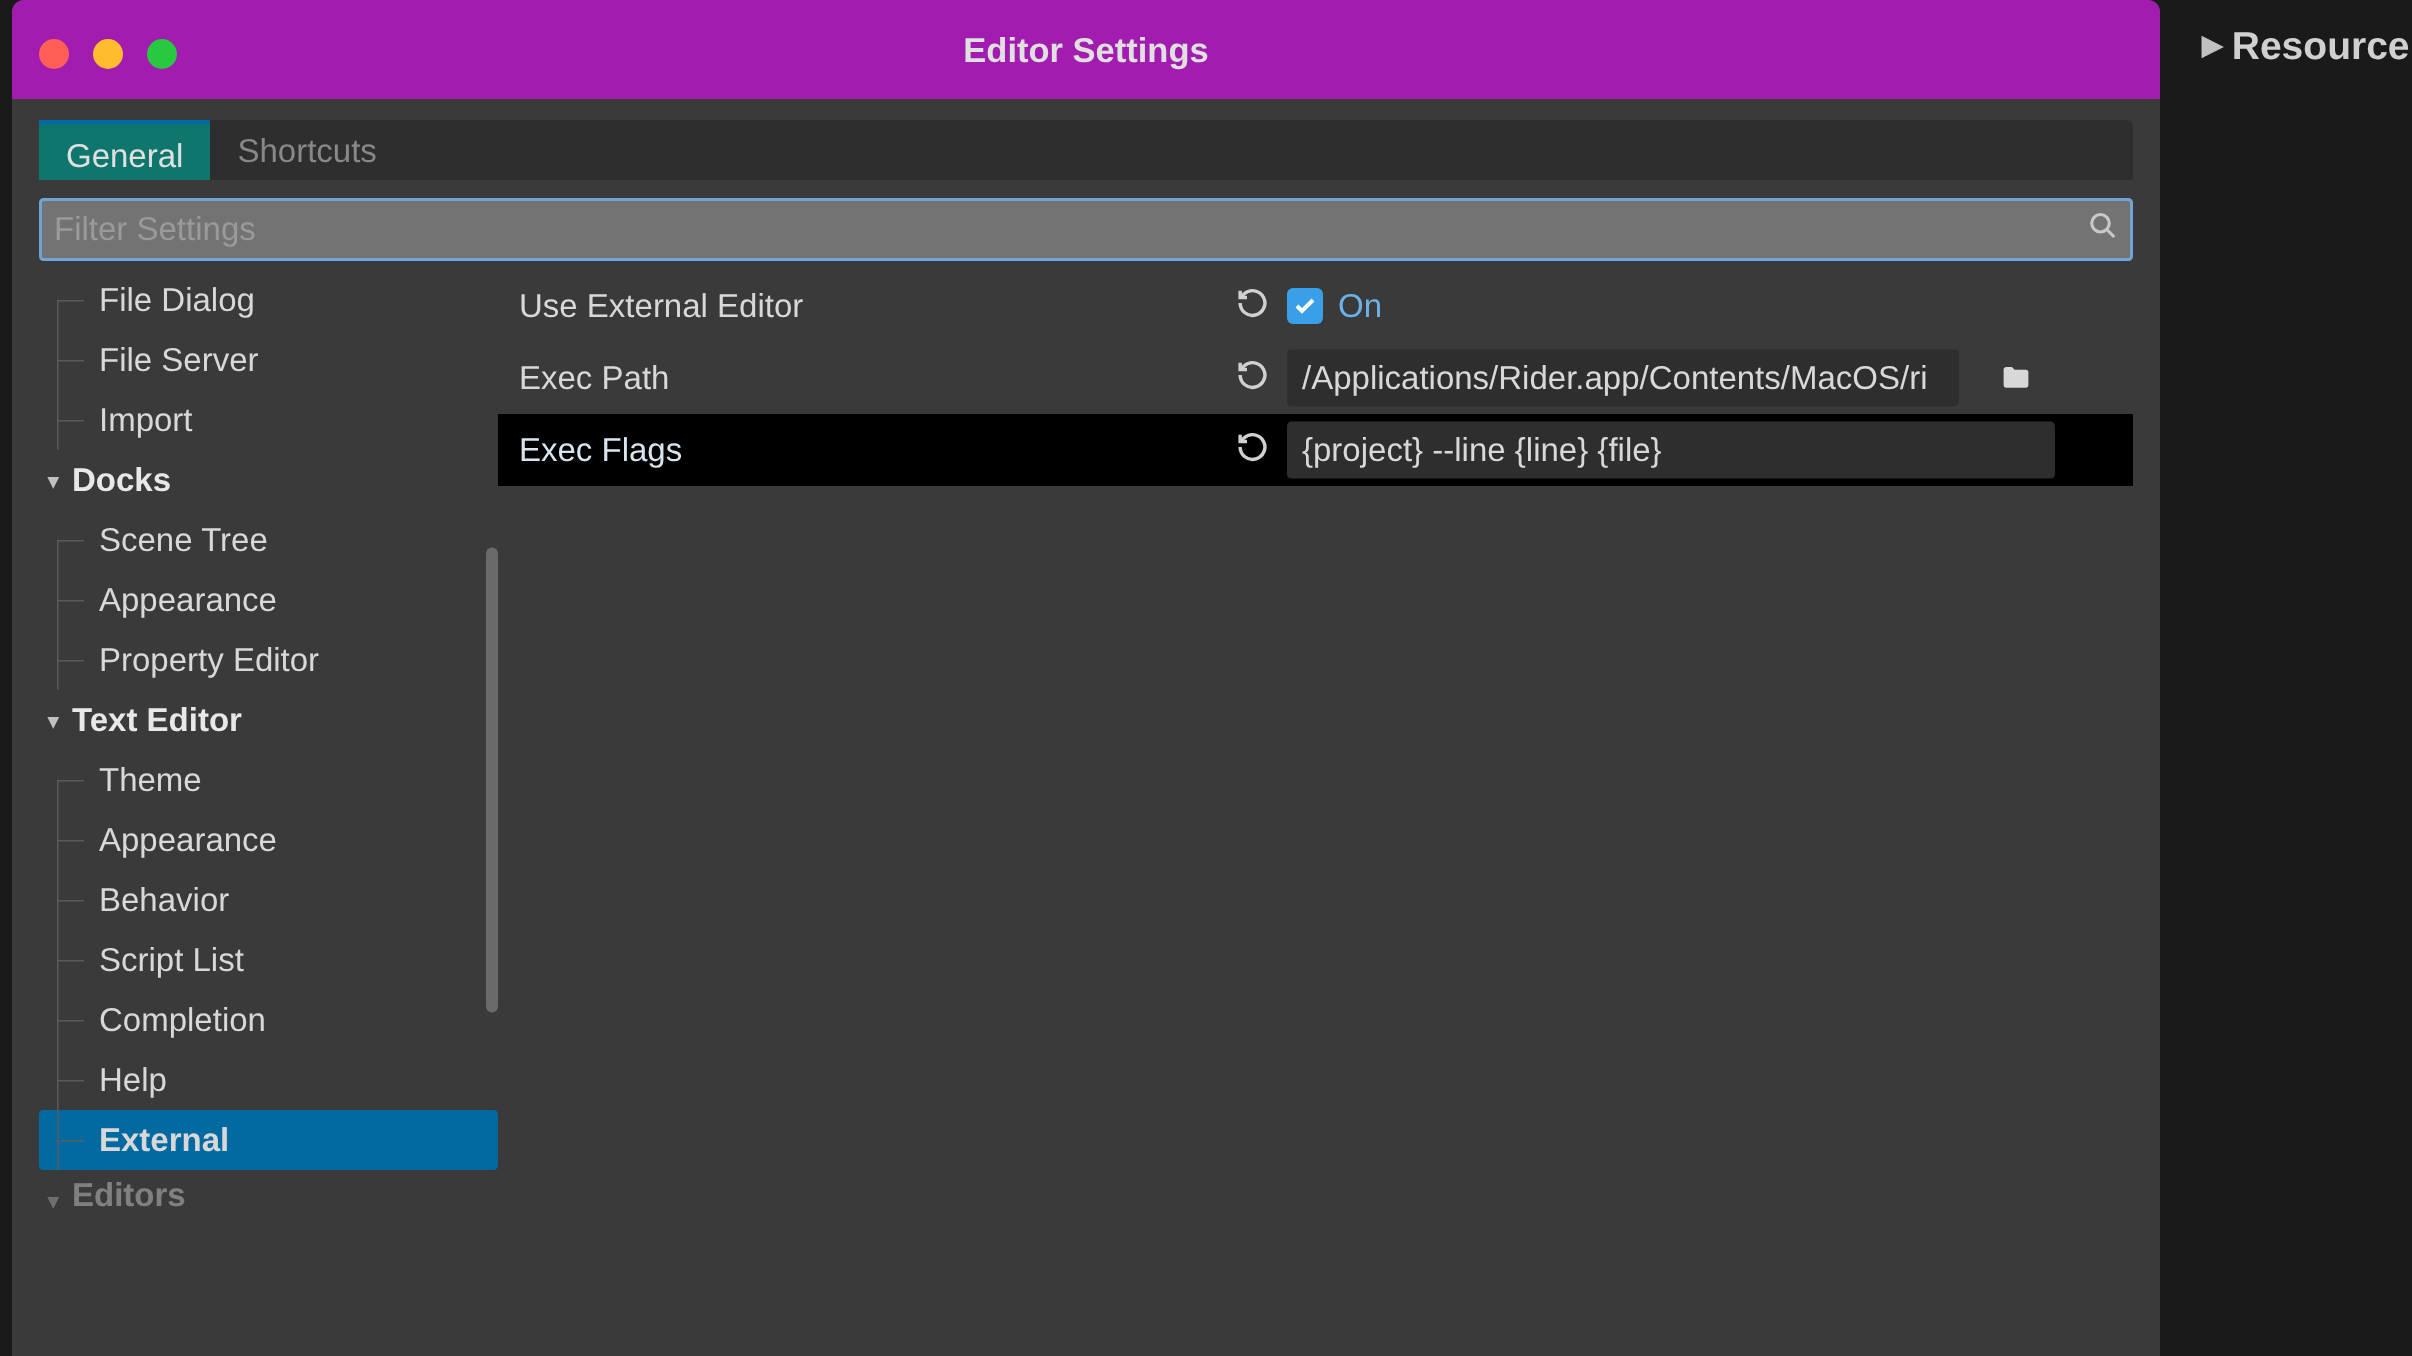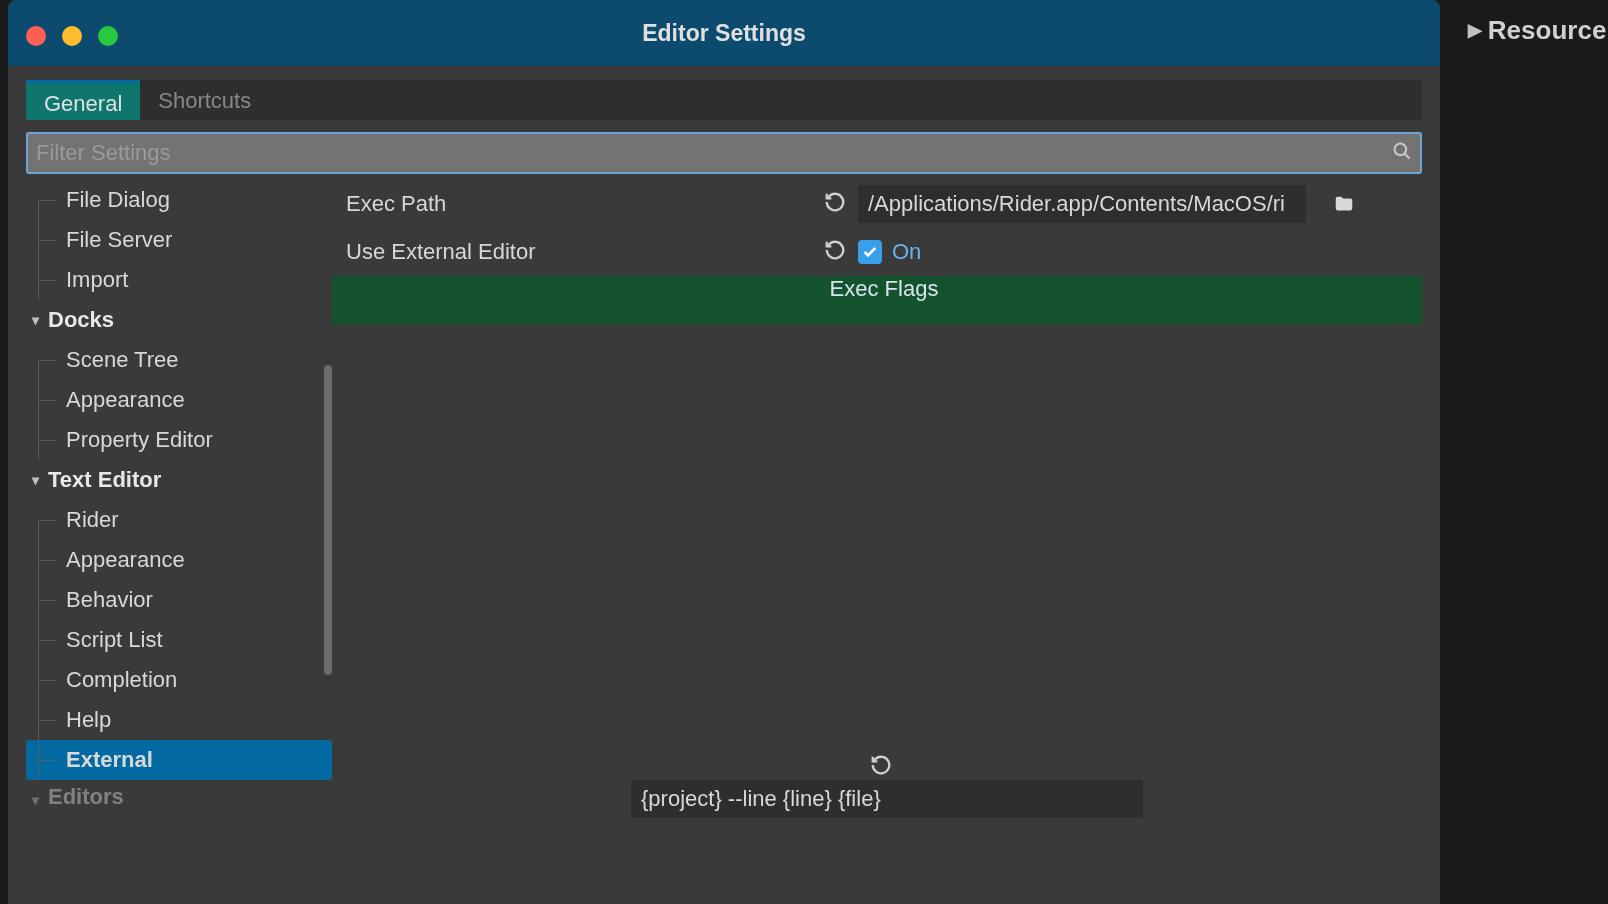--- a/index.html
+++ b/index.html
@@ -1,18 +1,18 @@
 <!DOCTYPE html>
 <html><head>
   <meta charset="utf-8">
   <style>
     * { margin: 0; padding: 0; box-sizing: border-box; font-family: -apple-system, BlinkMacSystemFont, "Segoe UI", sans-serif; }
     body { background: #1a1a1a; color: #d0d0d0; width: 1608px; height: 904px; overflow: hidden; }
     .window { position: absolute; top: 0; left: 8px; width: 1432px; height: 904px; background: #3a3a3a; border-radius: 8px 8px 0 0; overflow: hidden; }
-    .titlebar { height: 66px; display: flex; align-items: center; position: relative; background: #0c4a6e; }
+    .titlebar { height: 66px; display: flex; align-items: center; position: relative; background: #a21caf; }
     .traffic-lights { position: absolute; left: 18px; top: 26px; display: flex; gap: 16px; }
     .traffic-light { width: 20px; height: 20px; border-radius: 50%; }
     .tl-close { background: #ff5f57; }
     .tl-min { background: #febc2e; }
     .tl-max { background: #28c840; }
     .title { width: 100%; text-align: center; font-size: 23px; font-weight: 600; color: #e0e0e0; }
     .content { padding: 14px 18px 0 18px; }
     .tabs { display: flex; background: #2e2e2e; border-radius: 4px 4px 0 0; height: 40px; }
     .tab { padding: 8px 18px; font-size: 22px; color: #888; cursor: pointer; }
     .tab.active { background: #0f766e; color: #e0e0e0; border-top: 3px solid #0369a1; }
@@ -27,21 +27,21 @@
     .tree-item { font-size: 22px; padding: 7px 0 7px 40px; color: #d8d8d8; position: relative; cursor: pointer; }
     .tree-item::before { content: ""; position: absolute; left: 12px; top: 0; bottom: 0; width: 1px; background: #5a5a5a; }
     .tree-item::after { content: ""; position: absolute; left: 12px; top: 50%; width: 18px; height: 1px; background: #5a5a5a; }
     .tree-item:first-child::before { top: 50%; }
     .tree-header { font-size: 22px; font-weight: 700; padding: 7px 0 7px 22px; color: #e8e8e8; position: relative; cursor: pointer; }
     .tree-header .chev { position: absolute; left: 6px; top: 12px; font-size: 14px; color: #c0c0c0; }
     .tree-item.selected { background: #0369a1; border-radius: 3px; font-weight: bold; }
     .tree-group .tree-item { margin-left: 0; }
     .main { flex: 1; background: transparent; }
     .prop-row { display: flex; align-items: center; height: 48px; padding-left: 14px; }
-    .prop-row.selected { background: #14532d; flex-direction: column; }
+    .prop-row.selected { background: #000000; }
     .prop-label { flex: 0 0 478px; font-size: 22px; color: #d8d8d8; }
     .prop-row.selected .prop-label { color: #d8e4ee; }
     .reset-icon { width: 28px; color: #d0d0d0; cursor: pointer; }
     .prop-value { flex: 1; display: flex; align-items: center; gap: 10px; padding-left: 6px; }
     .checkbox { width: 24px; height: 24px; background: #389fe8; border-radius: 4px; display: flex; align-items: center; justify-content: center; color: white; cursor: pointer; }
     .on-label { color: #6cb2e8; font-size: 22px; }
     .text-field { background: #2e2e2e; color: #d8d8d8; font-size: 22px; padding: 6px 10px; border: none; border-radius: 3px; height: 38px; outline: none; }
     .exec-path-field { width: 448px; }
     .folder-btn { width: 44px; height: 38px; background: #3a3a3a; border-radius: 3px; display: flex; align-items: center; justify-content: center; cursor: pointer; margin-left: 6px; }
     .exec-flags-field { width: 512px; }
@@ -98,73 +98,73 @@
           <div class="tree-item">Scene Tree</div>
           <div class="tree-item">Appearance</div>
           <div class="tree-item">Property Editor</div>
         </div>
 
         <div class="tree-header">
           <span class="chev">▾</span>
           <span>Text Editor</span>
         </div>
         <div class="tree-group">
-          <div class="tree-item">Rider</div>
+          <div class="tree-item">Theme</div>
           <div class="tree-item">Appearance</div>
           <div class="tree-item">Behavior</div>
           <div class="tree-item">Script List</div>
           <div class="tree-item">Completion</div>
           <div class="tree-item">Help</div>
           <div class="tree-item selected">External</div>
         </div>
 
         <div class="tree-header" style="opacity:0.4; padding-top:4px;">
           <span class="chev">▾</span>
           <span>Editors</span>
         </div>
 
         <div class="sidebar-scroll"></div>
       </div>
 
       <div class="main">
 
         <div class="prop-row">
+          <div class="prop-label">Use External Editor</div>
+          <div class="reset-icon">
+            <svg width="22" height="22" viewBox="0 0 24 24" fill="none" stroke="currentColor" stroke-width="2.5">
+                <path d="M3 12a9 9 0 1 0 3-6.7L3 8"></path>
+                <polyline points="3 3 3 8 8 8"></polyline>
+              </svg>
+          </div>
+          <div class="prop-value">
+            <div class="checkbox">
+              <svg width="16" height="16" viewBox="0 0 24 24" fill="none" stroke="white" stroke-width="4">
+                  <polyline points="4 12 9 17 20 6"></polyline>
+                </svg>
+            </div>
+            <span class="on-label">On</span>
+          </div>
+        </div>
+
+        <div class="prop-row">
           <div class="prop-label">Exec Path</div>
           <div class="reset-icon">
             <svg width="22" height="22" viewBox="0 0 24 24" fill="none" stroke="currentColor" stroke-width="2.5">
                 <path d="M3 12a9 9 0 1 0 3-6.7L3 8"></path>
                 <polyline points="3 3 3 8 8 8"></polyline>
               </svg>
           </div>
           <div class="prop-value">
             <input class="text-field exec-path-field" value="/Applications/Rider.app/Contents/MacOS/ri" style="">
             <div class="folder-btn">
               <svg width="22" height="22" viewBox="0 0 24 24" fill="#d8d8d8">
                   <path d="M3 6a2 2 0 0 1 2-2h4l2 2h8a2 2 0 0 1 2 2v9a2 2 0 0 1-2 2H5a2 2 0 0 1-2-2V6z"></path>
                 </svg>
 
             </div>
-          </div>
-        </div>
-
-        <div class="prop-row">
-          <div class="prop-label">Use External Editor</div>
-          <div class="reset-icon">
-            <svg width="22" height="22" viewBox="0 0 24 24" fill="none" stroke="currentColor" stroke-width="2.5">
-                <path d="M3 12a9 9 0 1 0 3-6.7L3 8"></path>
-                <polyline points="3 3 3 8 8 8"></polyline>
-              </svg>
-          </div>
-          <div class="prop-value">
-            <div class="checkbox">
-              <svg width="16" height="16" viewBox="0 0 24 24" fill="none" stroke="white" stroke-width="4">
-                  <polyline points="4 12 9 17 20 6"></polyline>
-                </svg>
-            </div>
-            <span class="on-label">On</span>
           </div>
         </div>
 
         <div class="prop-row selected">
           <div class="prop-label">Exec Flags</div>
           <div class="reset-icon">
             <svg width="22" height="22" viewBox="0 0 24 24" fill="none" stroke="currentColor" stroke-width="2.5">
                 <path d="M3 12a9 9 0 1 0 3-6.7L3 8"></path>
                 <polyline points="3 3 3 8 8 8"></polyline>
               </svg>

